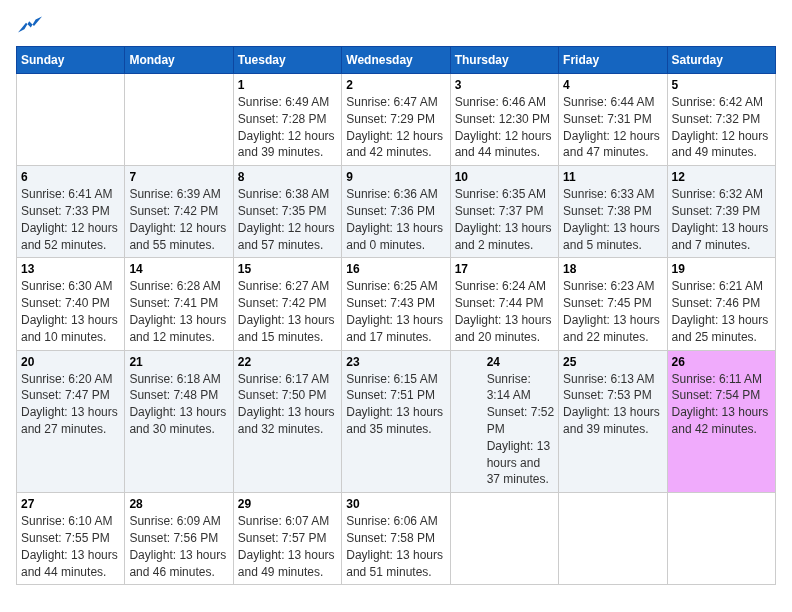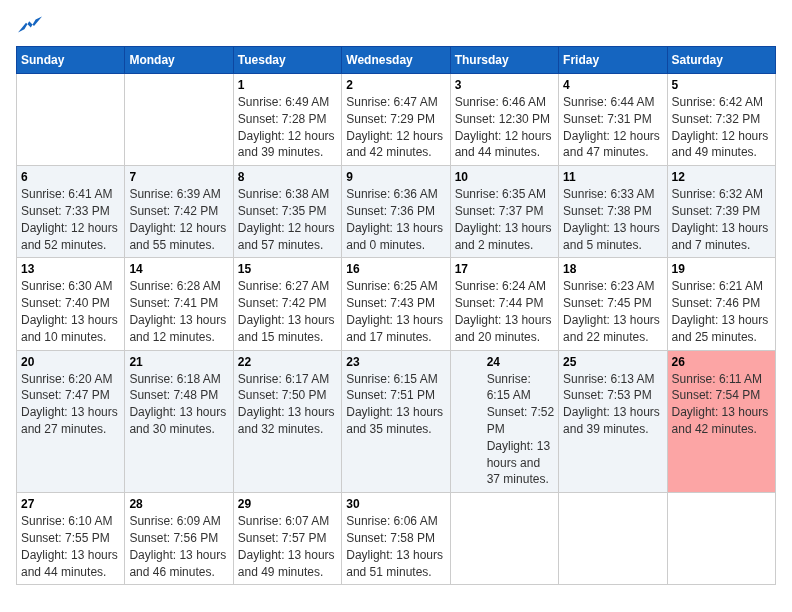--- a/index.html
+++ b/index.html
@@ -275,31 +275,31 @@
 Daylight: 13 hours and 32 minutes.</div>
         </td>
         <td style="background-color: rgb(240, 244, 248);">
           <div class="day-number">23</div>
           <div class="day-info">Sunrise: 6:15 AM
 Sunset: 7:51 PM
 Daylight: 13 hours and 35 minutes.</div>
         </td>
         <td style="background-color: rgb(240, 244, 248); padding-left: 36px;">
           <div class="day-number">24</div>
-          <div class="day-info">Sunrise: 6:15 AM
+          <div class="day-info">Sunrise: 3:14 AM
 Sunset: 7:52 PM
 Daylight: 13 hours and 37 minutes.</div>
         </td>
         <td style="background-color: rgb(240, 244, 248); margin-top: 44px;">
           <div class="day-number">25</div>
           <div class="day-info">Sunrise: 6:13 AM
 Sunset: 7:53 PM
 Daylight: 13 hours and 39 minutes.</div>
         </td>
-        <td style="background-color: #fca5a5;">
+        <td style="background-color: #f0abfc;">
           <div class="day-number">26</div>
           <div class="day-info">Sunrise: 6:11 AM
 Sunset: 7:54 PM
 Daylight: 13 hours and 42 minutes.</div>
         </td>
       </tr>
       <tr>
         <td style="background-color: rgb(255, 255, 255);">
           <div class="day-number">27</div>
           <div class="day-info">Sunrise: 6:10 AM

